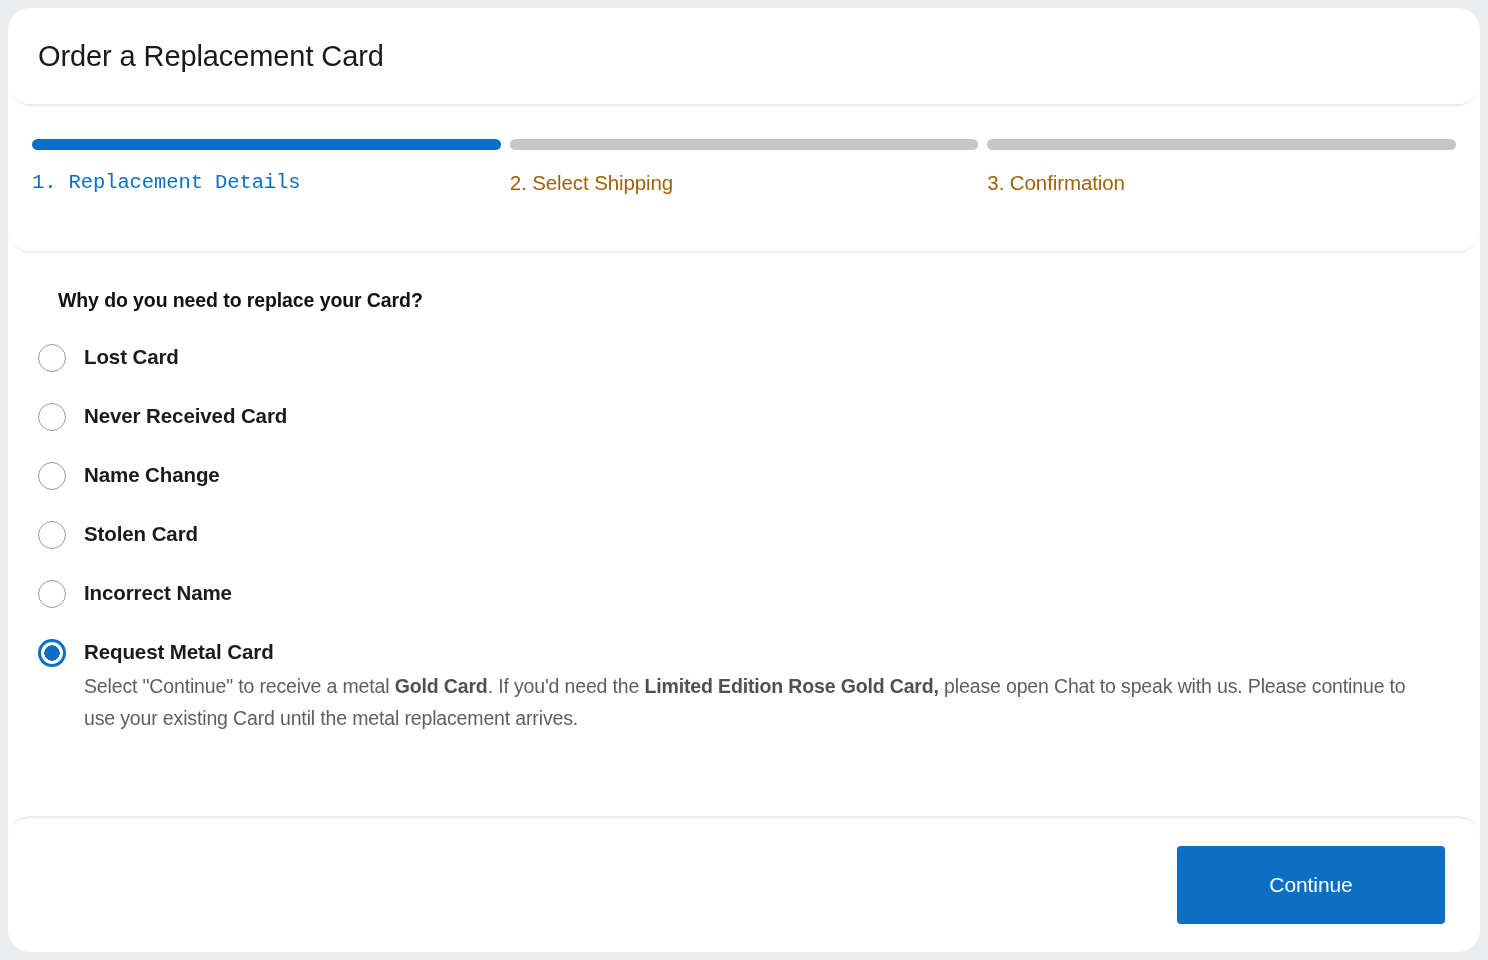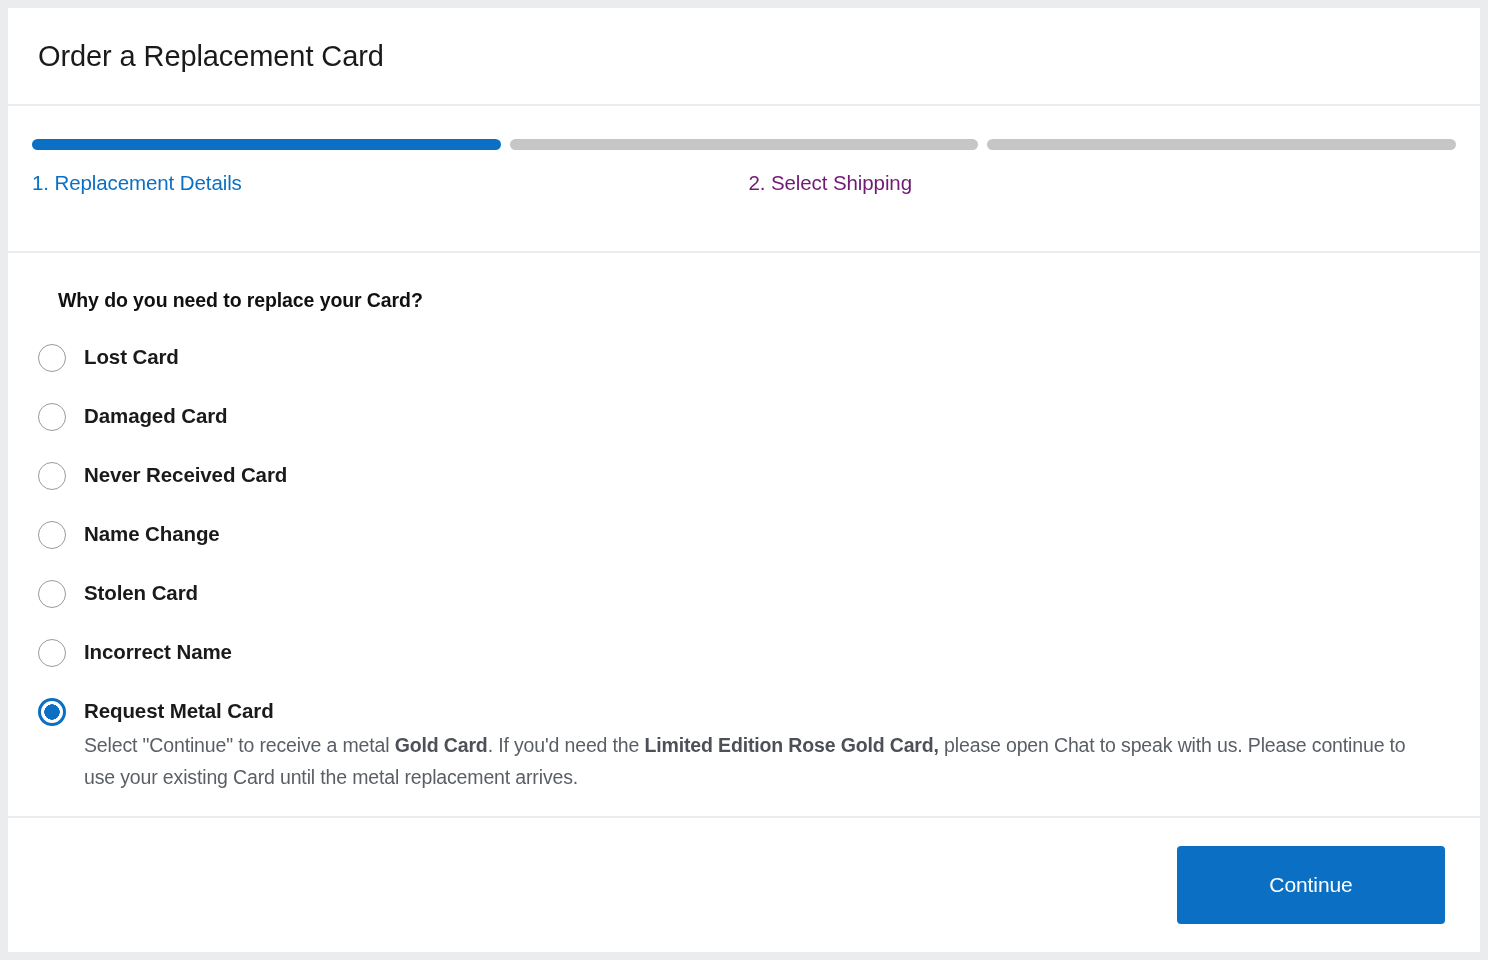--- a/index.html
+++ b/index.html
@@ -1,15 +1,15 @@
 <!DOCTYPE html>
 <html><head>
 <meta charset="utf-8">
 <style>
-  * { box-sizing: border-box; margin: 0; padding: 0; }
+  * { box-sizing: border-box; margin: 0; padding: 0; border-radius: 22px; }
 
   html, body {
     width: 1488px;
     height: 960px;
     background: #ebecee;
     font-family: "Liberation Sans", sans-serif;
     -webkit-font-smoothing: antialiased;
   }
 
   #app {
@@ -68,25 +68,25 @@
   .step-bar.done { background: #0b70c4; }
 
   .step-labels {
     display: flex;
     margin-top: 21px;
     width: 100%;
   }
   .step-label {
     flex: 1 1 0;
     font-size: 20.5px;
-    color: #701a75;
+    color: #a16207;
     letter-spacing: -0.1px;
     padding-left: 9px;
   }
-  .step-label:first-child { padding-left: 0; }
+  .step-label:first-child { padding-left: 0; font-family: Liberation Mono, monospace; }
   .step-label.active { color: #0b70c4; }
 
   
   .card-body {
     flex: 1 1 auto;
     padding: 36px 30px 0 30px;
   }
   .question {
     font-size: 19.5px;
     font-weight: 700;
@@ -176,41 +176,36 @@
 
     <div class="stepper">
       <div class="step-bars">
         <div class="step-bar done"></div>
         <div class="step-bar"></div>
         <div class="step-bar"></div>
       </div>
       <div class="step-labels">
         <div class="step-label active">1. Replacement Details</div>
         <div class="step-label">2. Select Shipping</div>
+        <div class="step-label">3. Confirmation</div>
       </div>
     </div>
 
     <div class="card-body">
       <div class="question">Why do you need to replace your Card?</div>
 
       <div class="radio-group">
 
         <div class="radio-option">
           <span class="radio-mark"></span>
           <div class="radio-body">
             <div class="radio-label">Lost Card</div>
           </div>
         </div>
 
-        <div class="radio-option">
-          <span class="radio-mark"></span>
-          <div class="radio-body">
-            <div class="radio-label">Damaged Card</div>
-          </div>
-        </div>
 
         <div class="radio-option">
           <span class="radio-mark"></span>
           <div class="radio-body">
             <div class="radio-label">Never Received Card</div>
           </div>
         </div>
 
         <div class="radio-option">
           <span class="radio-mark"></span>

